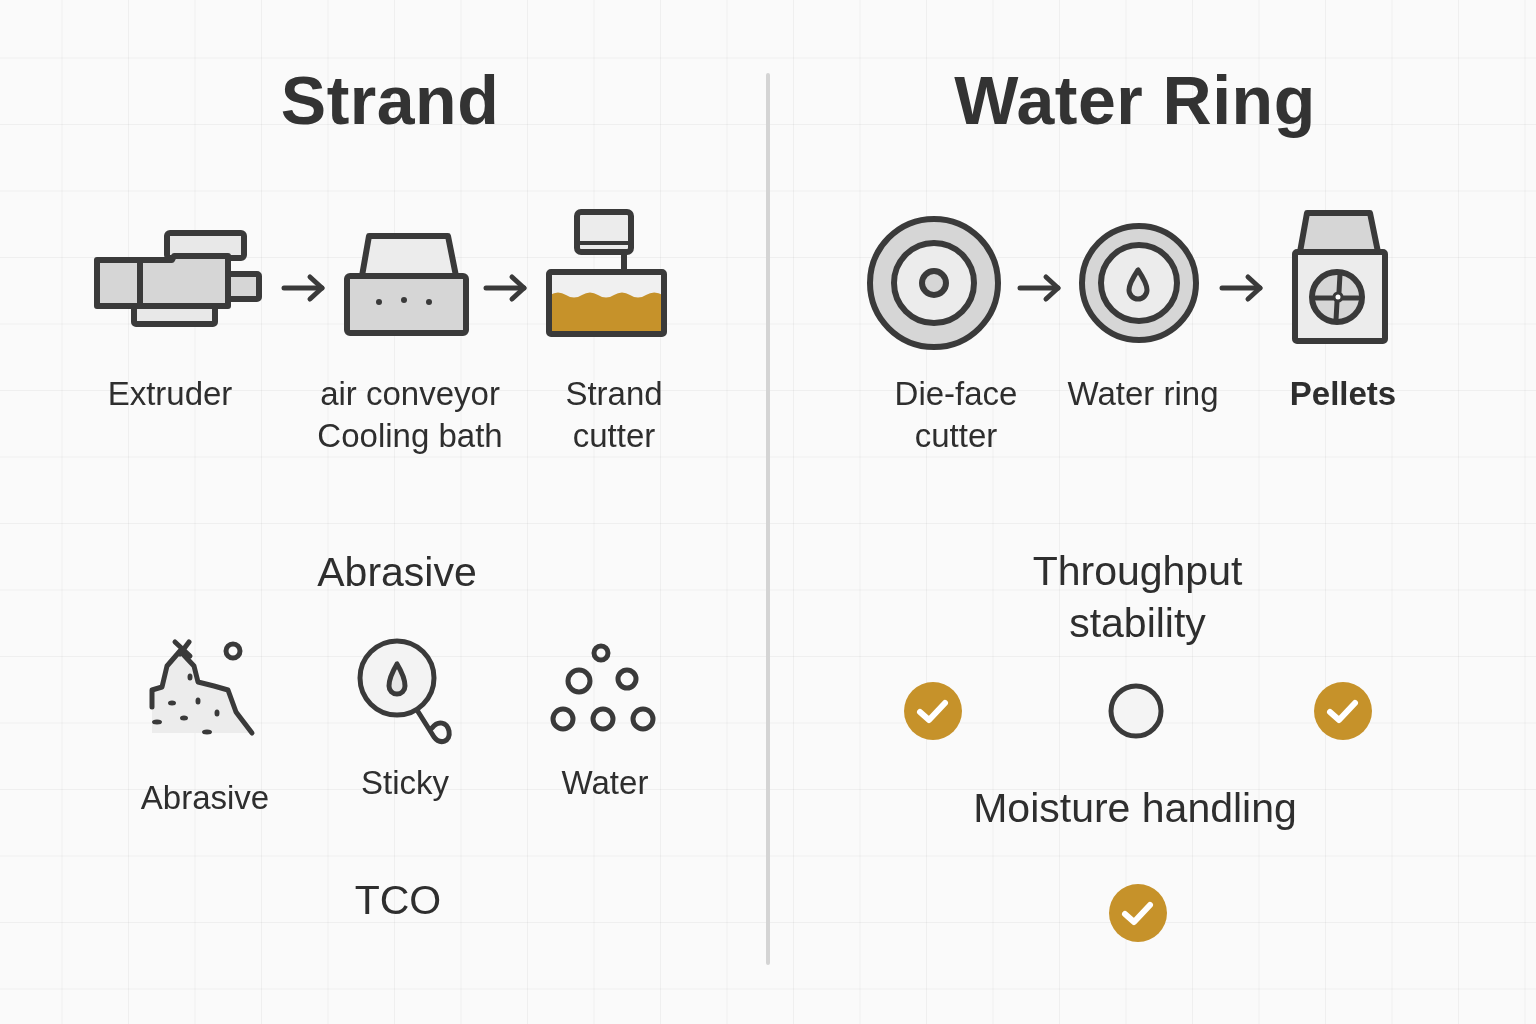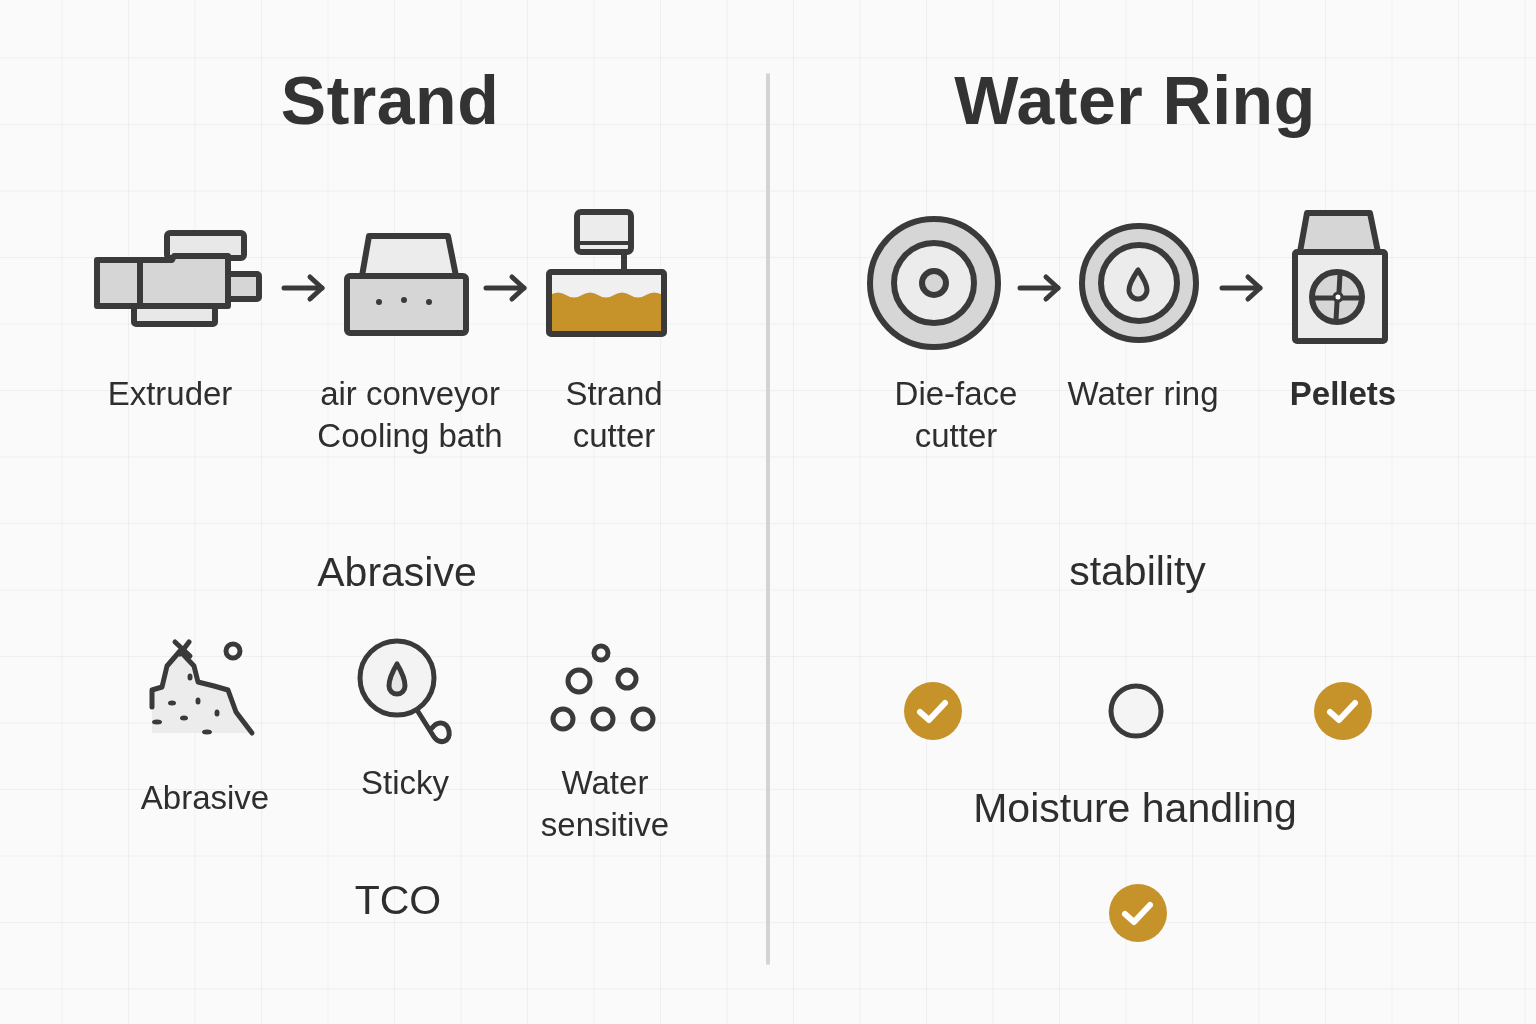--- a/index.html
+++ b/index.html
@@ -127,21 +127,20 @@
 </svg>
 
 <div class="abs label" style="left:105px; top:762px; width:200px;margin-top:15px;">
   <div>Abrasive</div>
 </div>
 <div class="abs label" style="left:305px; top:762px; width:200px;">
   <div>Sticky</div>
 </div>
 <div class="abs label" style="left:505px; top:762px; width:200px;">
   <div>Water</div>
-  <div>sensitive</div>
 </div>
 
 <div class="abs label" style="left:298px; top:876px; width:200px; font-size:41px; line-height:48px;">TCO</div>
 
 <div class="abs title" style="left:900px; top:60px; width:470px; line-height:80px;">Water Ring</div>
 
 <svg width="140" height="140" style="left:864px; top:213px;" viewBox="864 213 140 140">
   <circle cx="934" cy="283" r="64" fill="#d6d6d6" stroke="#3a3a3a" stroke-width="6"></circle>
   <circle cx="934" cy="283" r="40" fill="#ececec" stroke="#3a3a3a" stroke-width="6"></circle>
   <circle cx="934" cy="283" r="12" fill="#d6d6d6" stroke="#3a3a3a" stroke-width="6"></circle>
@@ -187,20 +186,21 @@
   <div>cutter</div>
 </div>
 <div class="abs label" style="left:1043px; top:373px; width:200px;">
   <div>Water ring</div>
 </div>
 <div class="abs label" style="left:1243px; top:373px; width:200px;font-weight:bold;">
   <div>Pellets</div>
 </div>
 
 <div class="abs heading" style="left:985px; top:545px; width:305px;">
+  <div>Throughput</div>
   <div>stability</div>
 </div>
 
 <svg width="60" height="60" style="left:903px; top:681px;" viewBox="0 0 60 60">
   <circle cx="30" cy="30" r="29" fill="#C6922A"></circle>
   <polyline points="17,31 26,39 42,22" fill="none" stroke="#ffffff" stroke-width="6" stroke-linecap="round" stroke-linejoin="round"></polyline>
 </svg>
 <svg width="60" height="60" style="left:1106px; top:681px;" viewBox="0 0 60 60">
   <circle cx="30" cy="30" r="25" fill="#f4f4f4" stroke="#3a3a3a" stroke-width="5"></circle>
 </svg>

